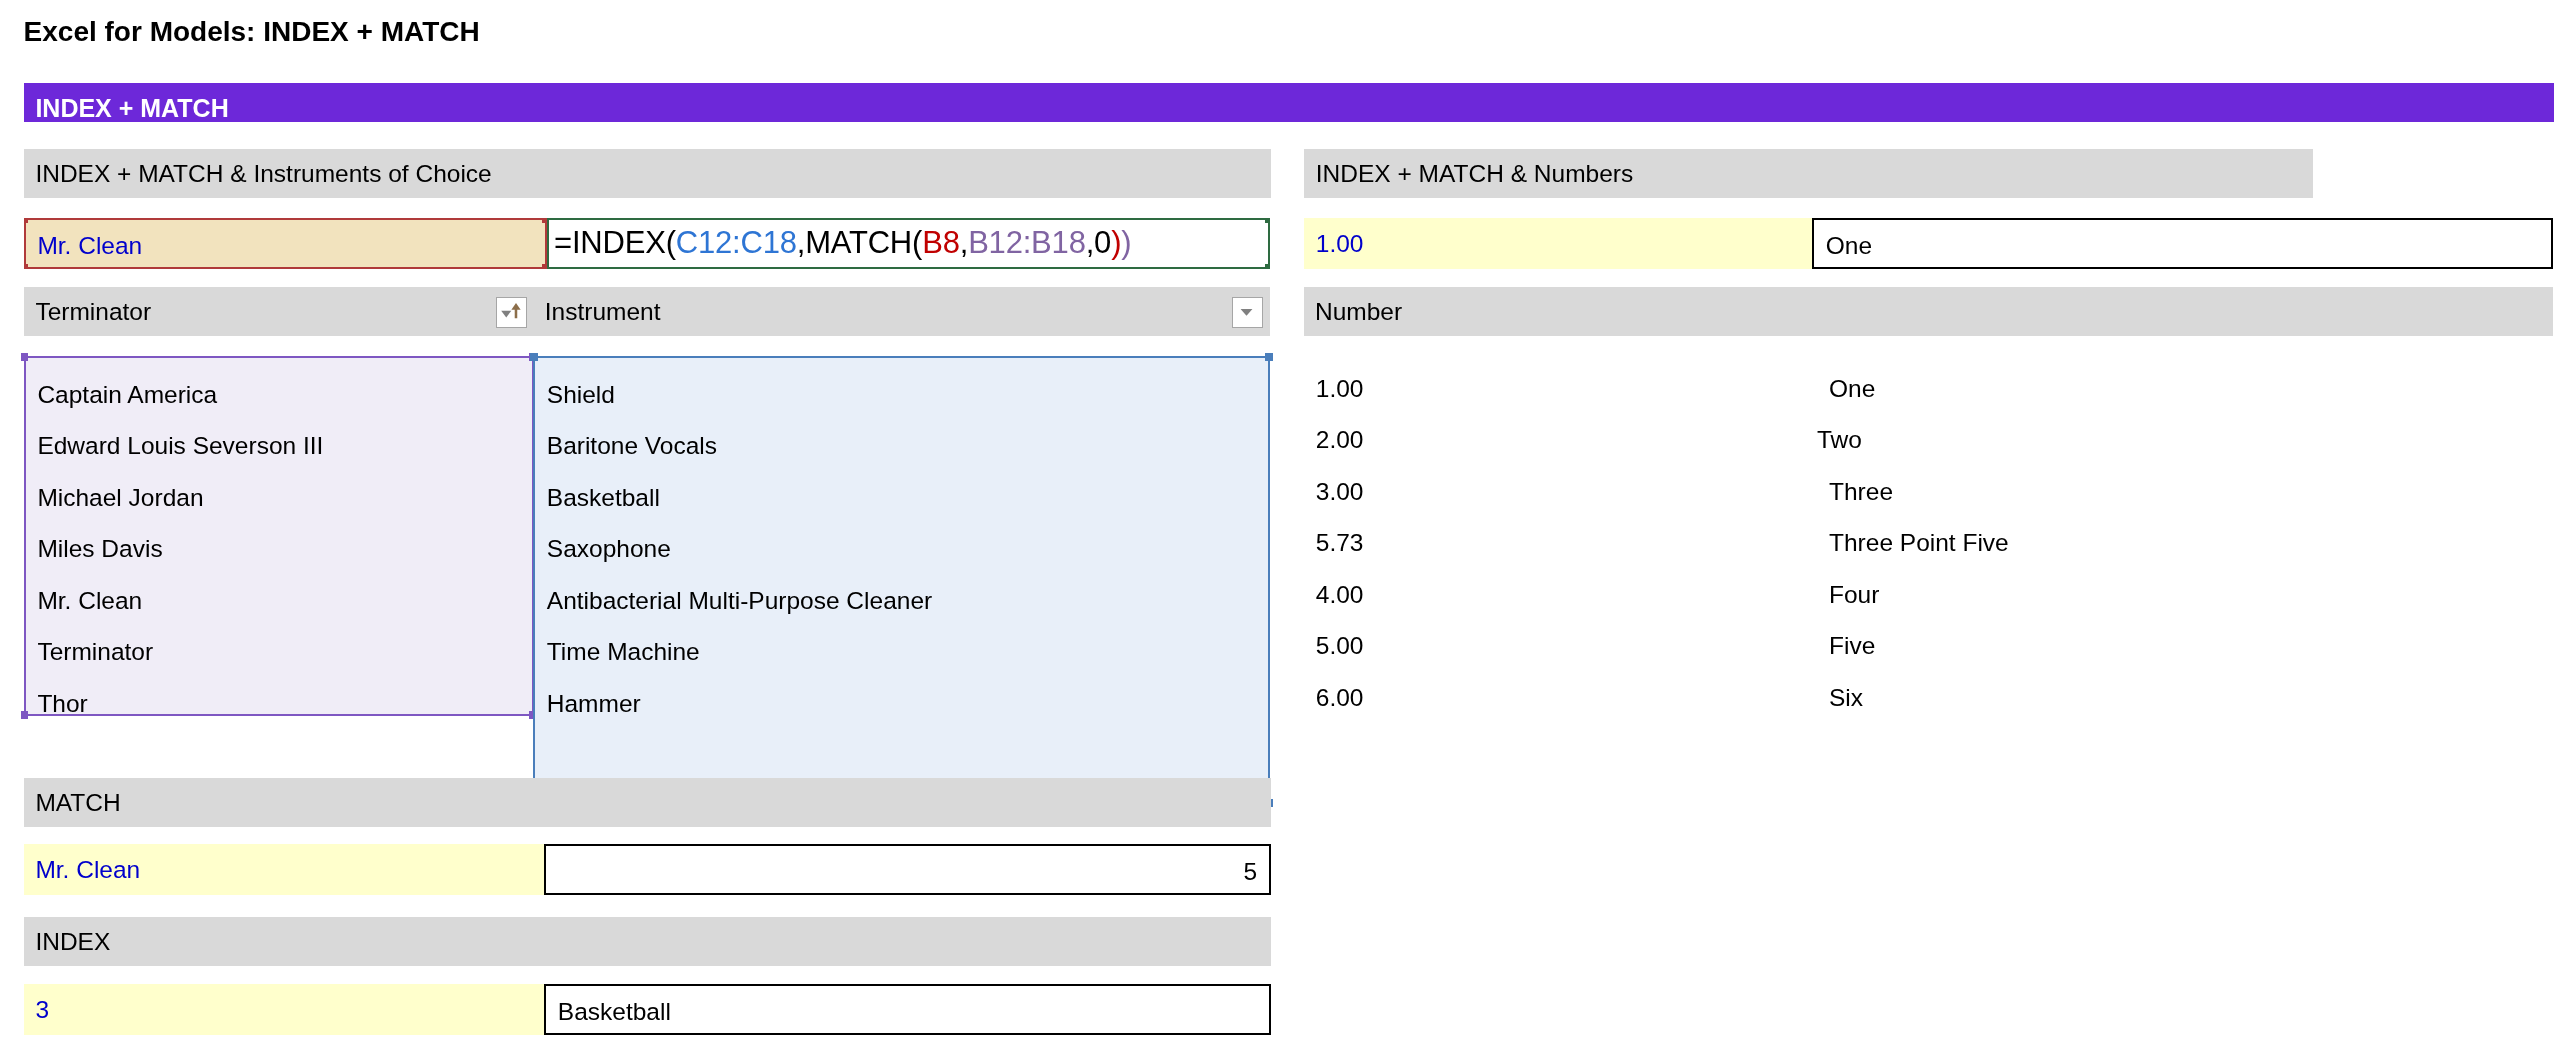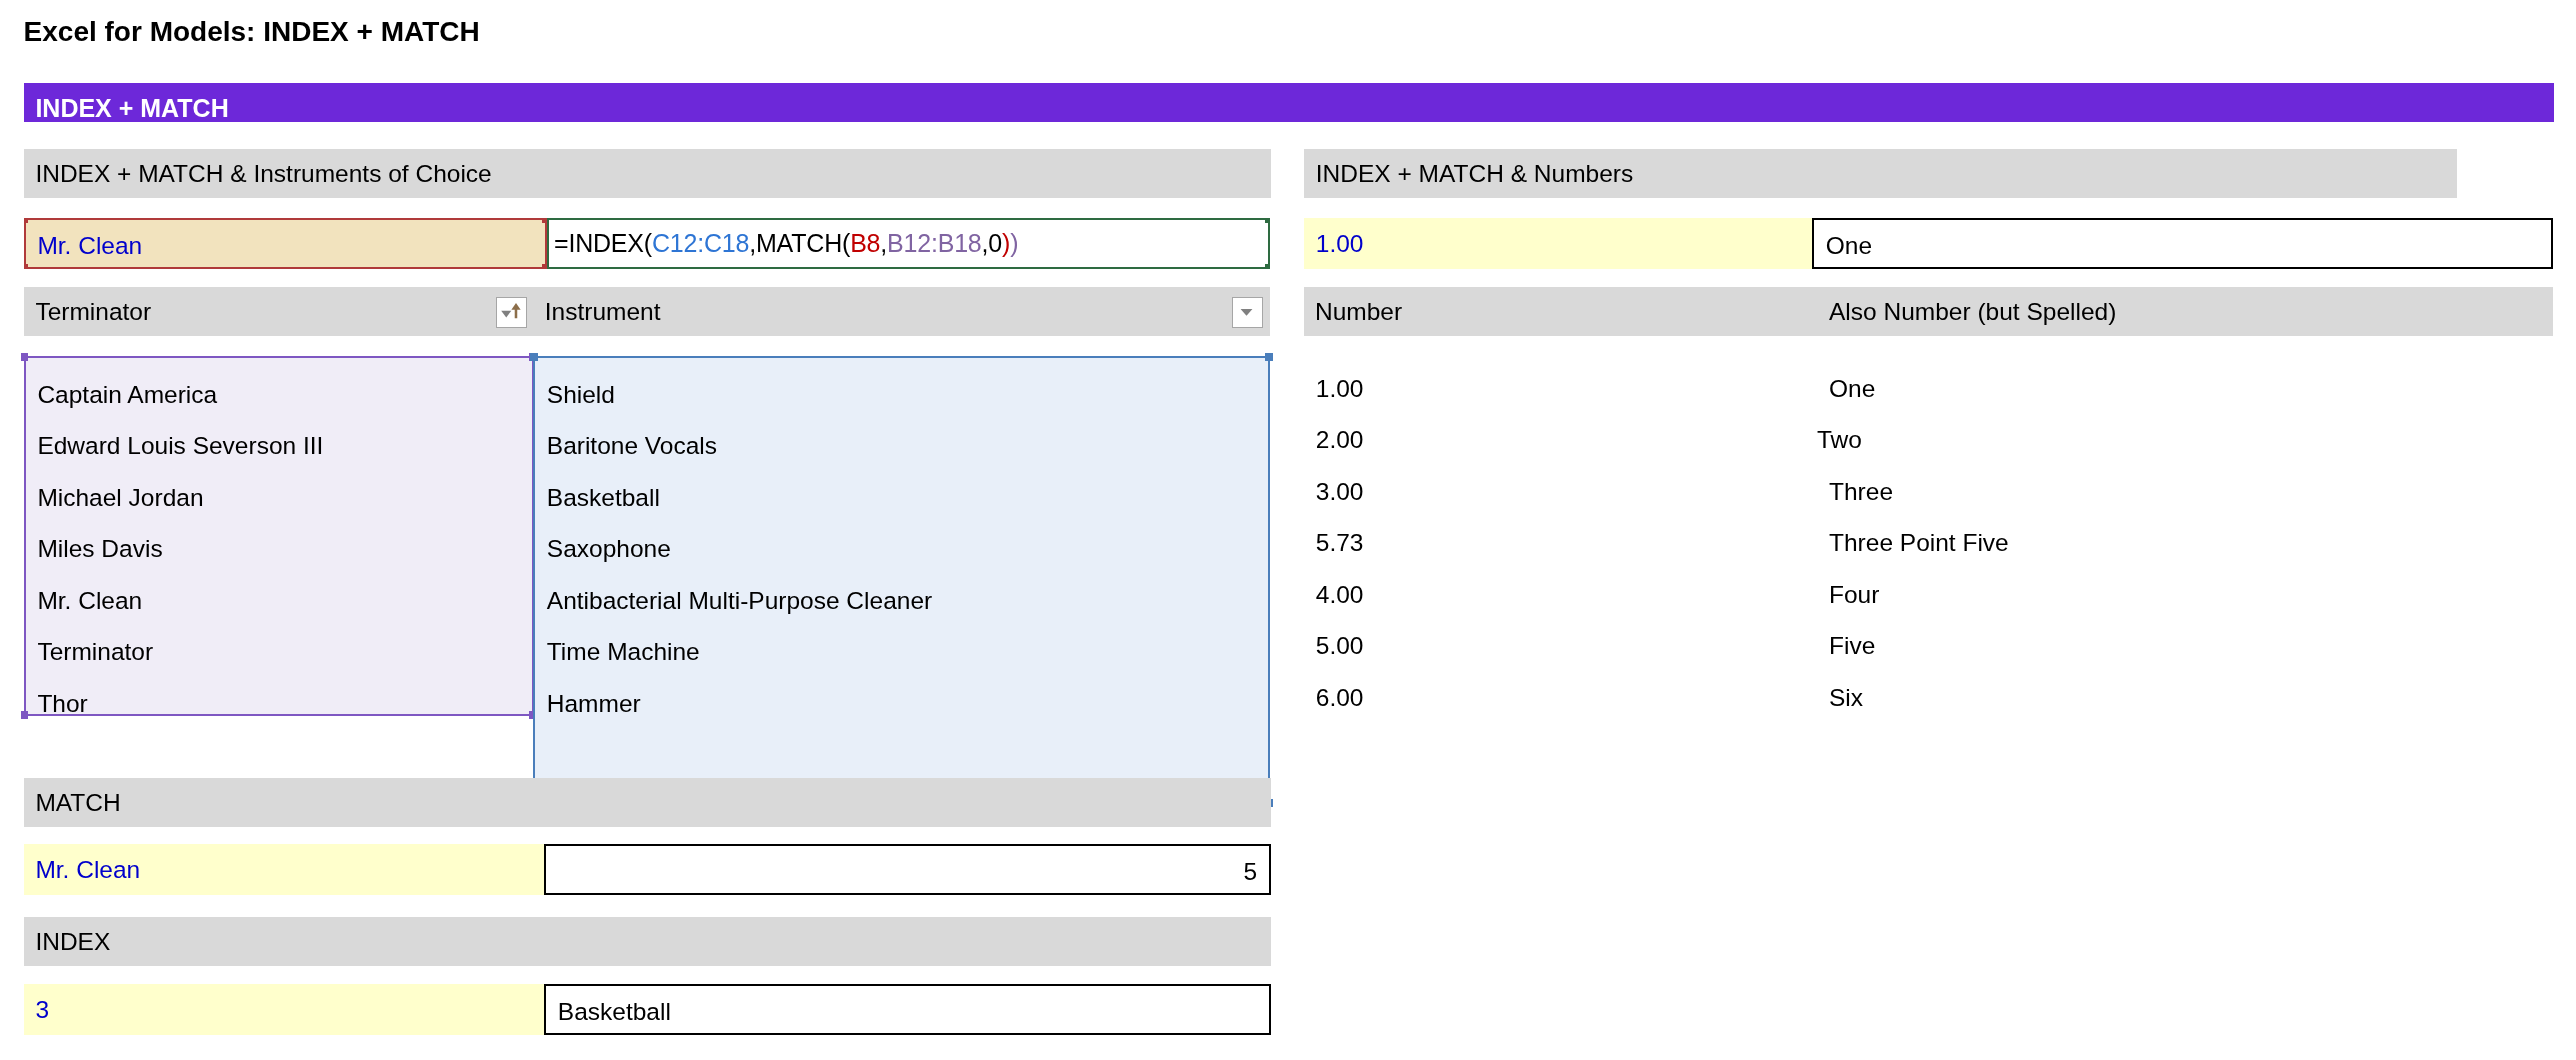--- a/index.html
+++ b/index.html
@@ -107,21 +107,21 @@
   .h-green  { background: #2E6B41; }
   .h-purple { background: #7E57C2; }
   .h-blue   { background: #4A7EBB; }
   .h-tl { left: -5px; top: -5px; }
   .h-tr { right: -5px; top: -5px; }
   .h-bl { left: -5px; bottom: -5px; }
   .h-br { right: -5px; bottom: -5px; }
 
   
   #formula-cell {
-    font-size: 25px;
+    font-size: 31px;
     letter-spacing: -0.2px;
   }
   #formula-text {
     position: absolute;
     left: 5px;
     top: 0;
     height: 46px;
     line-height: 46px;
     white-space: nowrap;
   }
@@ -284,35 +284,34 @@
 </div>
 
 <div class="abs cell fill-yellow" style="left:23.6px; top:984px; width:520px;">
   <span class="ct txt-blue" style="left:11.8px;">3</span>
 </div>
 
 <div class="abs cell fill-white border-black" style="left:544px; top:984px; width:727px;">
   <span class="ct txt-black" style="left:11.8px;">Basketball</span>
 </div>
 
-<div class="abs section-head" style="left:1304px; top:149px; width:1153px;">
+<div class="abs section-head" style="left:1304px; top:149px; width:1009px;">
   <span class="sh-label" style="left:11.8px;">INDEX + MATCH &amp; Numbers</span>
 </div>
 
 <div class="abs cell fill-yellow" style="left:1304px; top:218px; width:508px;">
   <span class="ct txt-blue" style="left:11.8px;">1.00</span>
 </div>
 
 <div class="abs cell fill-white border-black" style="left:1812px; top:218px; width:741px;">
   <span class="ct txt-black" style="left:11.8px;">One</span>
 </div>
 
 <div class="abs section-head" style="left:1304px; top:287px; width:1249px;">
   <span class="sh-label" style="left:11px;">Number</span>
-  <span class="sh-label" style="left:525px;">Also Number (but Spelled)</span>
 </div>
 
 <div class="abs" style="left:1304px; top:356px; width:1249px; height:360px;">
   <div id="number-rows">
       <div class="plain-row" style="top: 6.8px; left: 11.8px;">1.00</div>
       <div class="plain-row" style="top: 6.8px; left: 525px;">One</div>
       <div class="plain-row" style="top: 58px; left: 11.8px;">2.00</div>
       <div class="plain-row" style="top: 58px; left: 513px;">Two</div>
       <div class="plain-row" style="top: 110px; left: 11.8px;">3.00</div>
       <div class="plain-row" style="top: 110px; left: 525px;">Three</div>

